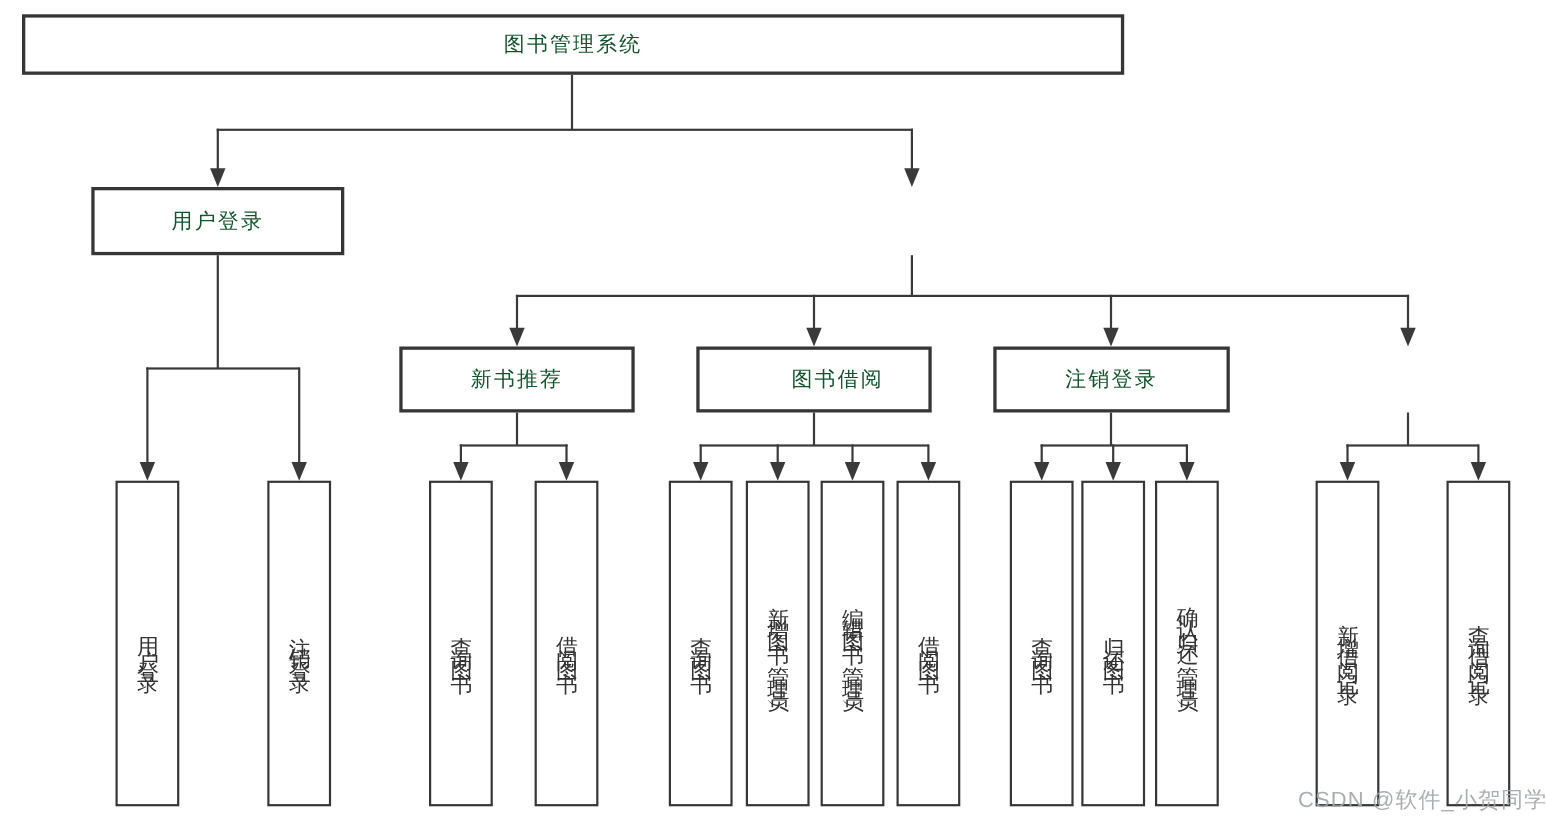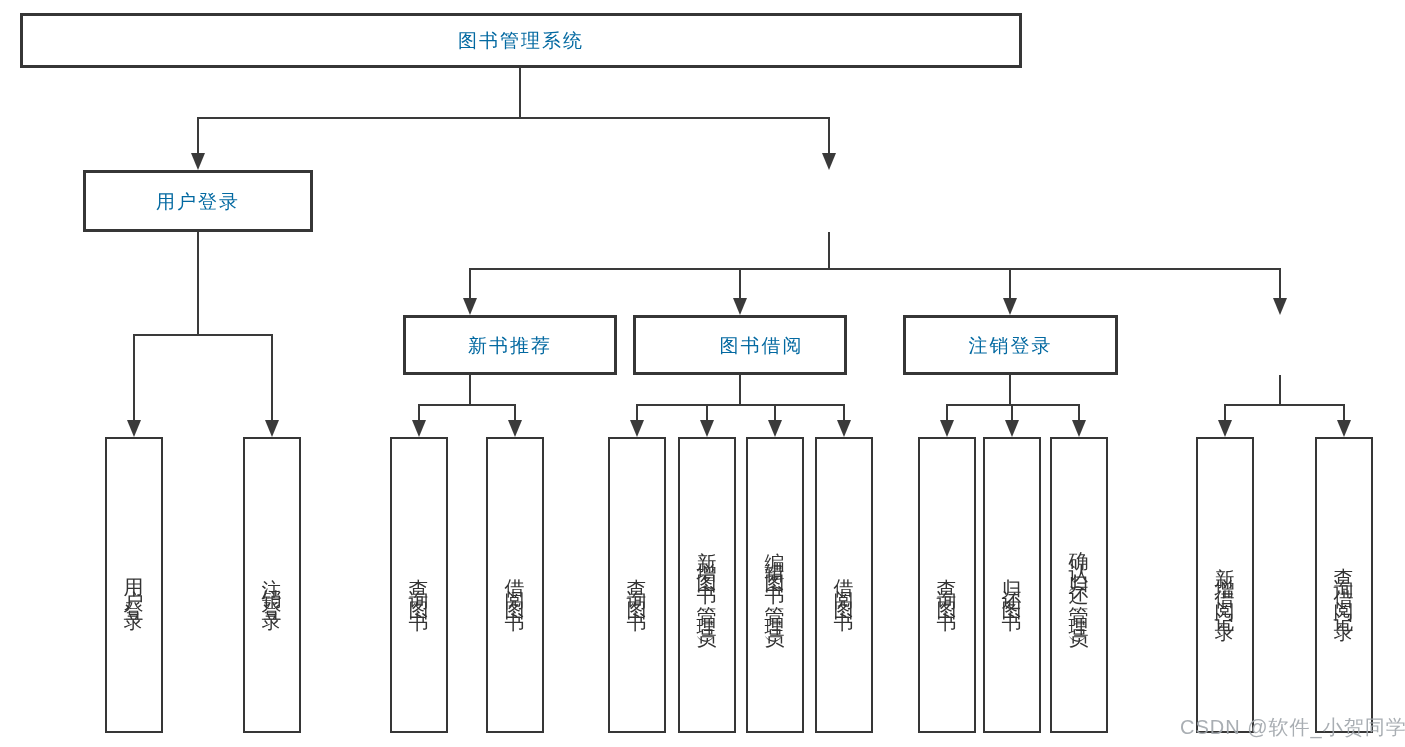--- a/index.html
+++ b/index.html
@@ -11,21 +11,21 @@
     position: relative;
     width: 1405px; height: 747px;
     background: #ffffff;
     overflow: hidden;
   }
   .box {
     position: absolute;
     box-sizing: border-box;
     background: #ffffff;
     border: 3px solid #363636;
-    color: #0369a1;
+    color: #14532d;
     display: flex;
     align-items: center;
     justify-content: center;
   }
   .hlabel { font-size: 19px; letter-spacing: 2px; line-height: 1; }
   .leafbox {
     border-width: 2px;
     writing-mode: vertical-rl;
     font-size: 20px;
     letter-spacing: 11px;
@@ -81,21 +81,21 @@
   <div class="h" style="left:469px; top:268px; width:812px;"></div>
   <div class="v" style="left:469px; top:268px; height:32px;"></div>
   <div class="ar" style="left:463px; top:298px;"></div>
   <div class="v" style="left:739px; top:268px; height:32px;"></div>
   <div class="ar" style="left:733px; top:298px;"></div>
   <div class="v" style="left:1009px; top:268px; height:32px;"></div>
   <div class="ar" style="left:1003px; top:298px;"></div>
   <div class="v" style="left:1279px; top:268px; height:32px;"></div>
   <div class="ar" style="left:1273px; top:298px;"></div>
 
-  <div class="box hlabel" style="left:363px; top:315px; width:214px; height:60px;margin-left:40px;">
+  <div class="box hlabel" style="left:363px; top:315px; width:214px; height:60px;">
     <span>新书推荐</span>
   </div>
   <div class="box hlabel" style="left:633px; top:315px; width:214px; height:60px;padding-left:43px;">
     <span>图书借阅</span>
   </div>
   <div class="box hlabel" style="left:903px; top:315px; width:215px; height:60px;">
     <span>注销登录</span>
   </div>
 
   <div class="v" style="left:469px; top:375px; height:30px;"></div>

